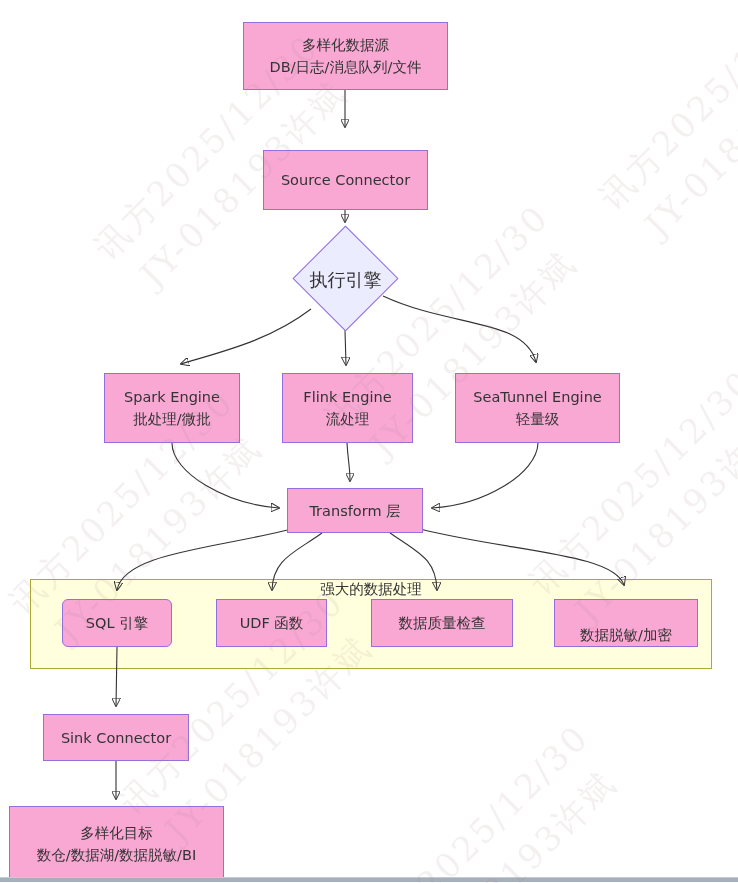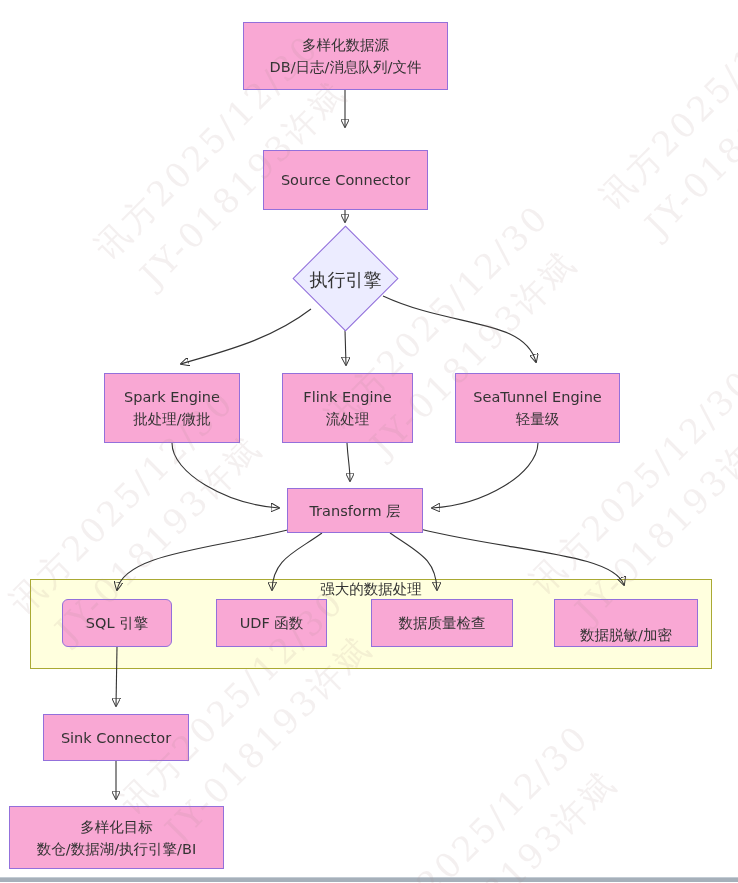--- a/index.html
+++ b/index.html
@@ -124,23 +124,23 @@
   </div>
 
   <div class="node" style="left:554px;top:599px;width:144px;height:48px;justify-content:flex-end;">
     <span>数据脱敏/加密</span>
   </div>
 
   <div class="node" style="left:43px;top:714px;width:146px;height:47px;">
     <span>Sink Connector</span>
   </div>
 
-  <div class="node" style="left:9px;top:806px;width:215px;height:63px;">
+  <div class="node" style="left:9px;top:806px;width:215px;height:75px;">
     <span>多样化目标</span>
-    <span>数仓/数据湖/执行引擎/BI</span>
+    <span>数仓/数据湖/数据脱敏/BI</span>
   </div>
 
   <div class="wm" style="left:225px;top:165px;">
     <span>讯方2025/12/30</span><br>
     <span>JY-018193许斌</span>
   </div>
   <div class="wm" style="left:730px;top:115px;">
     <span>讯方2025/12/30</span><br>
     <span>JY-018193许斌</span>
   </div>

